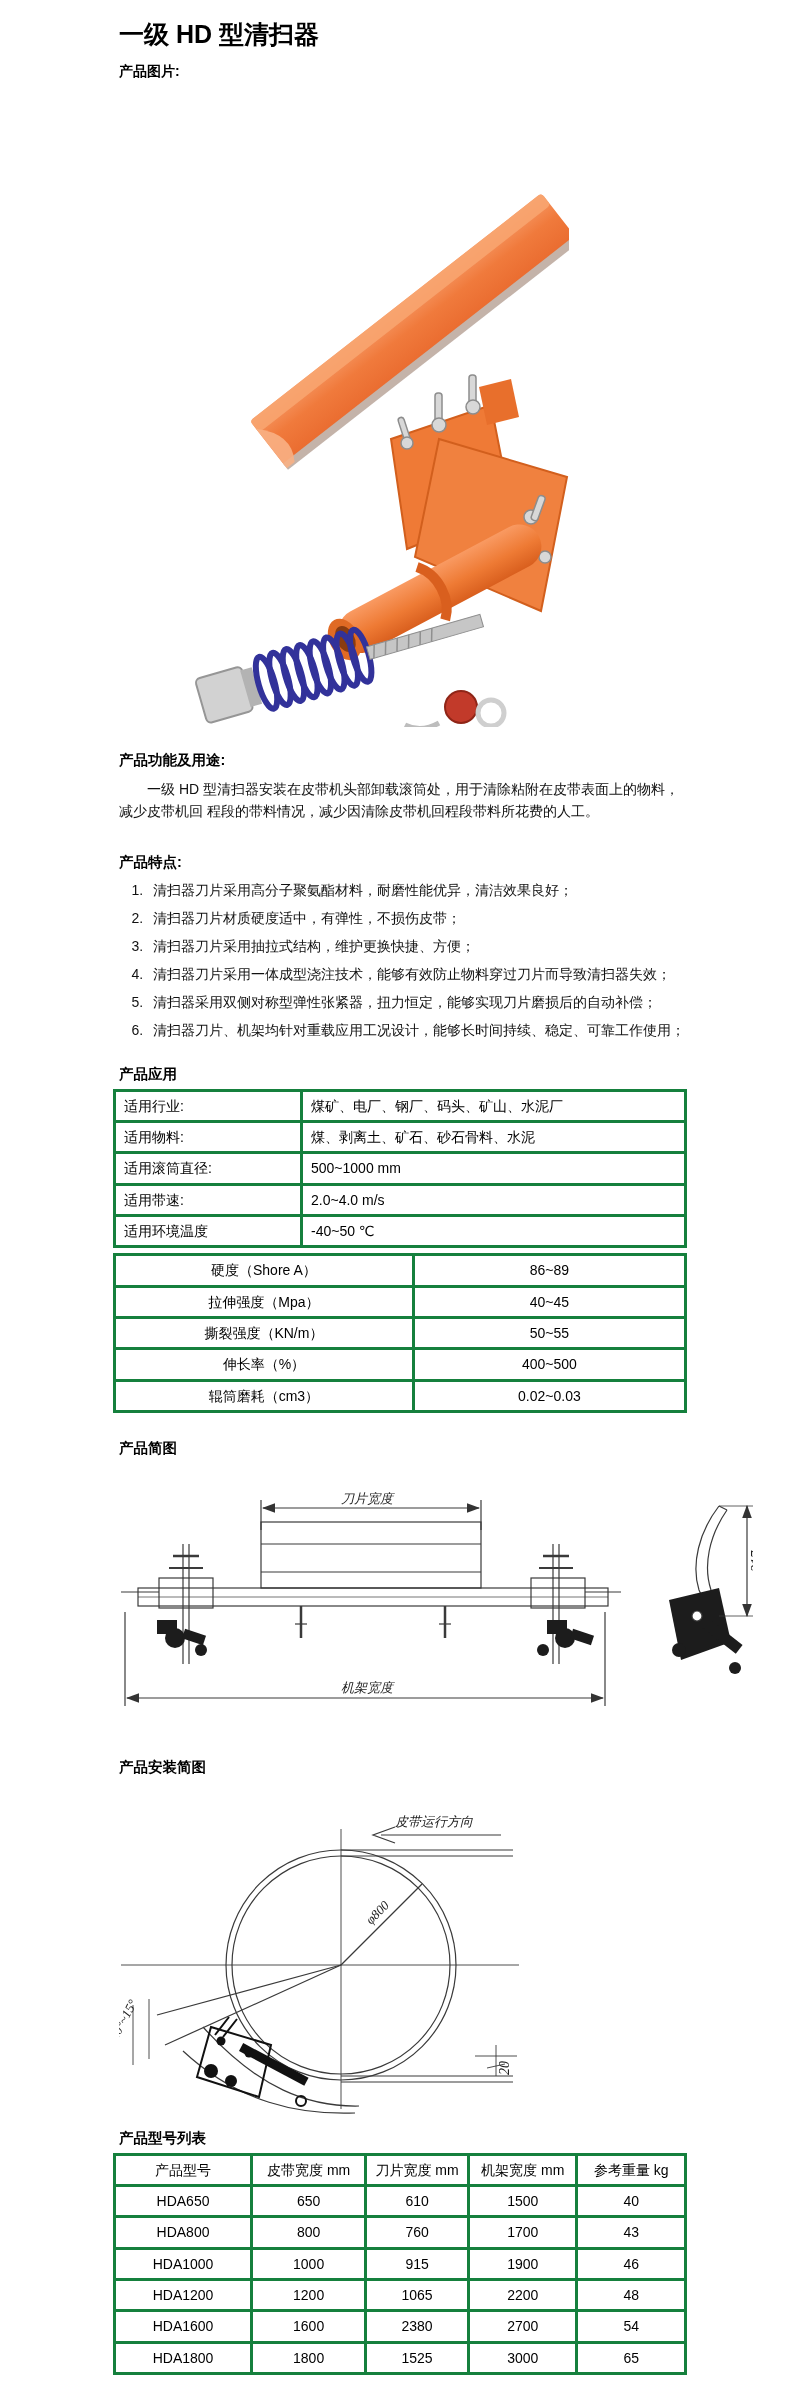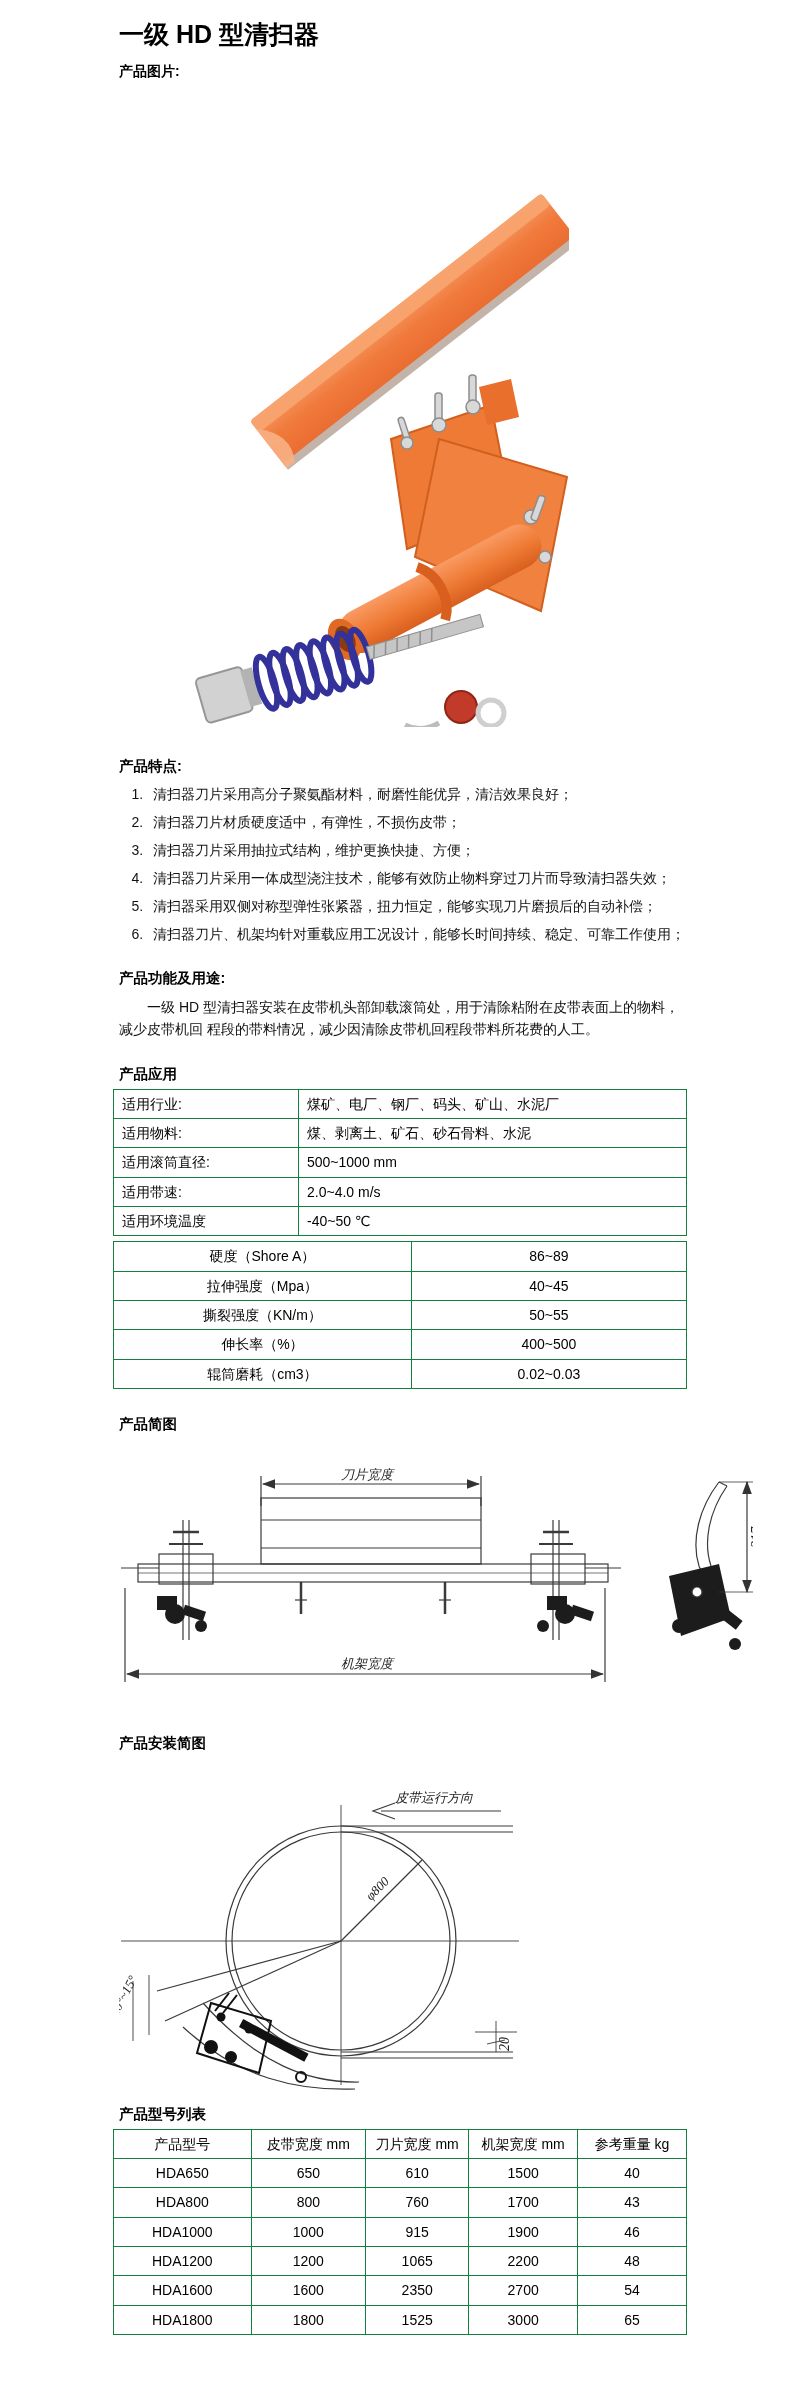--- a/index.html
+++ b/index.html
@@ -53,21 +53,21 @@
     line-height:1.5;
     padding-left:6px;
   }
   table.tbl{
     border-collapse:collapse;
     width:574px;
     table-layout:fixed;
     margin-top:5px;
   }
   table.tbl td,table.tbl th{
-    border:1px solid #15803d;
+    border:3px solid #15803d;
     font-size:14px;
     font-weight:400;
     padding:4px 8px;
     line-height:1.45;
     color:#000;
     overflow:hidden;
     white-space:nowrap;
   }
   #application h2{margin-top:24px;}
   .tbl-app td:first-child{width:168px;}
@@ -170,35 +170,35 @@
       </g>
 
       <g>
         <circle cx="322" cy="620" r="16" fill="#c23a2a" stroke="#8f2517" stroke-width="2"></circle>
         <circle cx="352" cy="626" r="13" fill="none" stroke="#cfcfcf" stroke-width="5"></circle>
         <path d="M300 636 q -18 10 -34 2" fill="none" stroke="#bdbdbd" stroke-width="5"></path>
       </g>
     </svg>
   </div>
 
+  <section id="function">
+    <h2 class="sec">产品功能及用途:</h2>
+    <p class="body-par">一级 HD 型清扫器安装在皮带机头部卸载滚筒处，用于清除粘附在皮带表面上的物料，减少皮带机回 程段的带料情况，减少因清除皮带机回程段带料所花费的人工。</p>
+  </section>
+
   <section id="features">
     <h2 class="sec">产品特点:</h2>
     <ol class="features">
         <li>清扫器刀片采用高分子聚氨酯材料，耐磨性能优异，清洁效果良好；</li>
         <li>清扫器刀片材质硬度适中，有弹性，不损伤皮带；</li>
         <li>清扫器刀片采用抽拉式结构，维护更换快捷、方便；</li>
         <li>清扫器刀片采用一体成型浇注技术，能够有效防止物料穿过刀片而导致清扫器失效；</li>
         <li>清扫器采用双侧对称型弹性张紧器，扭力恒定，能够实现刀片磨损后的自动补偿；</li>
         <li>清扫器刀片、机架均针对重载应用工况设计，能够长时间持续、稳定、可靠工作使用；</li>
       </ol>
-  </section>
-
-  <section id="function">
-    <h2 class="sec">产品功能及用途:</h2>
-    <p class="body-par">一级 HD 型清扫器安装在皮带机头部卸载滚筒处，用于清除粘附在皮带表面上的物料，减少皮带机回 程段的带料情况，减少因清除皮带机回程段带料所花费的人工。</p>
   </section>
 
   <section id="application">
     <h2 class="sec">产品应用</h2>
     <table class="tbl tbl-app">
       <tbody>
           <tr>
             <td>适用行业:</td>
             <td>煤矿、电厂、钢厂、码头、矿山、水泥厂</td>
           </tr>
@@ -436,21 +436,21 @@
           <tr>
             <td>HDA1200</td>
             <td>1200</td>
             <td>1065</td>
             <td>2200</td>
             <td>48</td>
           </tr>
           <tr>
             <td>HDA1600</td>
             <td>1600</td>
-            <td>2350</td>
+            <td>2380</td>
             <td>2700</td>
             <td>54</td>
           </tr>
           <tr>
             <td>HDA1800</td>
             <td>1800</td>
             <td>1525</td>
             <td>3000</td>
             <td>65</td>
           </tr>

